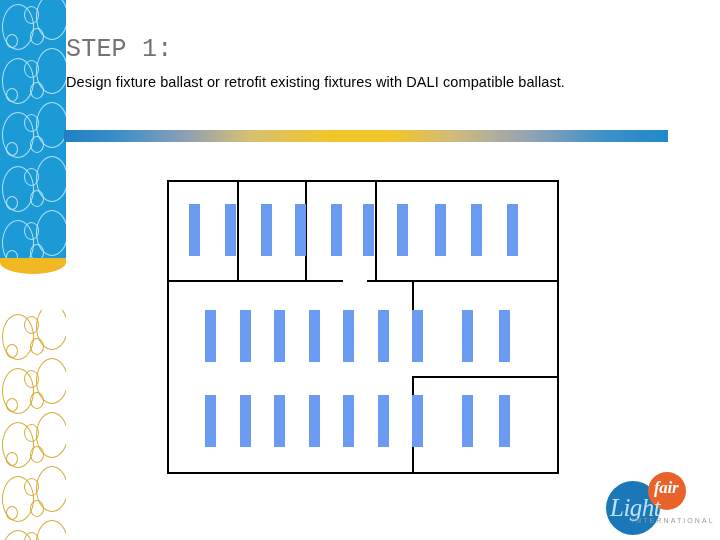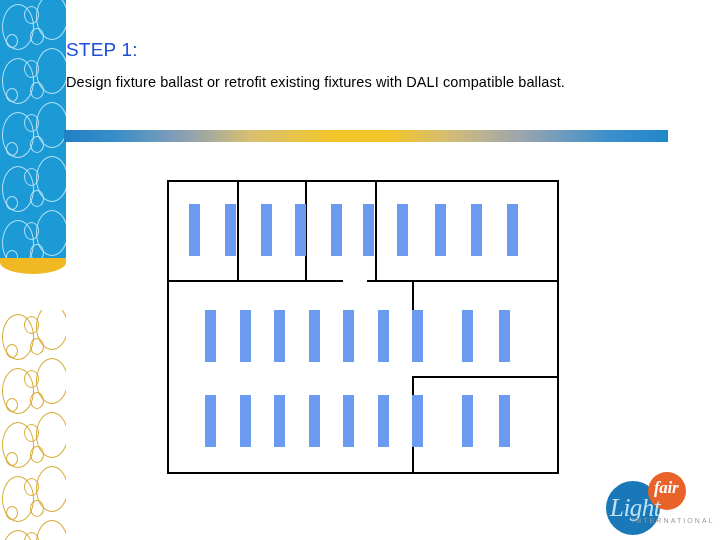--- a/index.html
+++ b/index.html
@@ -28,21 +28,21 @@
   }
   .rail-lower{
     position:absolute;left:0;top:310px;width:66px;height:230px;overflow:hidden;
   }
   .loops{position:absolute;left:0;top:0;width:66px;}
   .loop{position:absolute;border-style:solid;border-radius:50%;background:transparent;}
 
   
   .step-title{
     position:absolute;left:66px;top:38px;
-    font-size:19px;color:#1d4ed8;line-height:24px;letter-spacing:.2px;
+    font-size:25px;color:#737373;line-height:24px;letter-spacing:.2px;font-family:Liberation Mono, monospace;
   }
   .step-body{
     position:absolute;left:66px;top:72px;width:545px;
     font-size:14.5px;color:#000;line-height:21px;letter-spacing:.1px;
   }
 
   
   .divider{
     position:absolute;left:64px;top:130px;width:604px;height:12px;
     background:linear-gradient(to right,#1f7fc4 0%,#3a8fc9 9%,#8d9fb4 20%,#d8c071 31%,#f2c62a 44%,#f2c62a 54%,#d3bb77 64%,#99a5b2 76%,#3b90ca 90%,#2287cc 100%);

